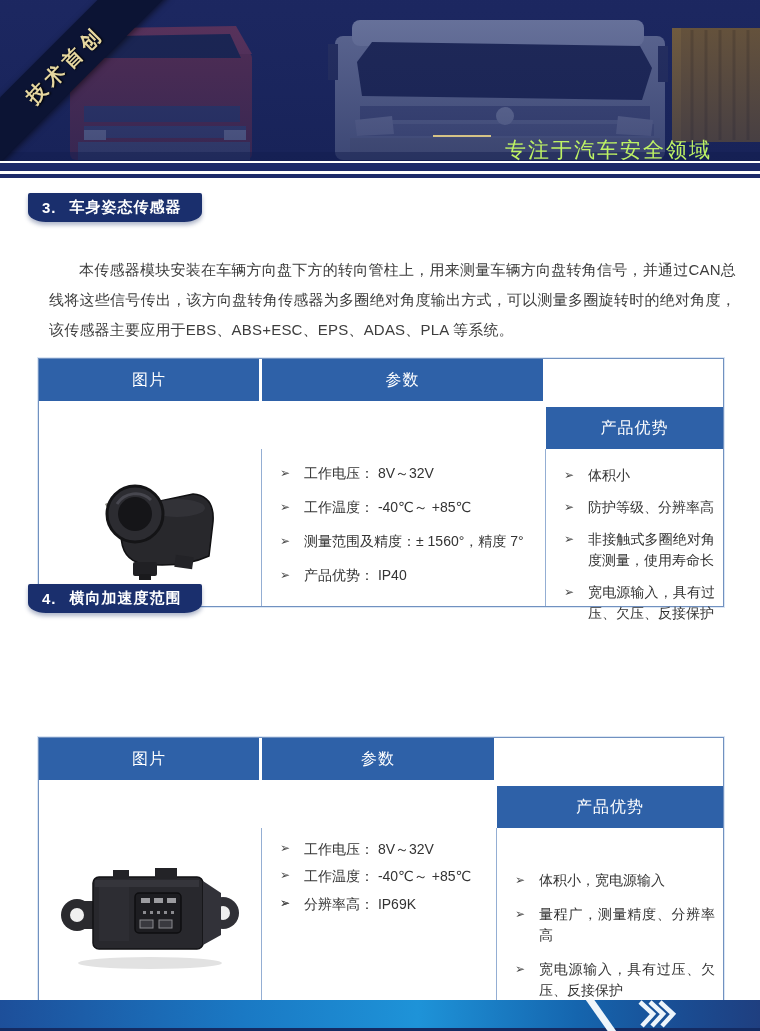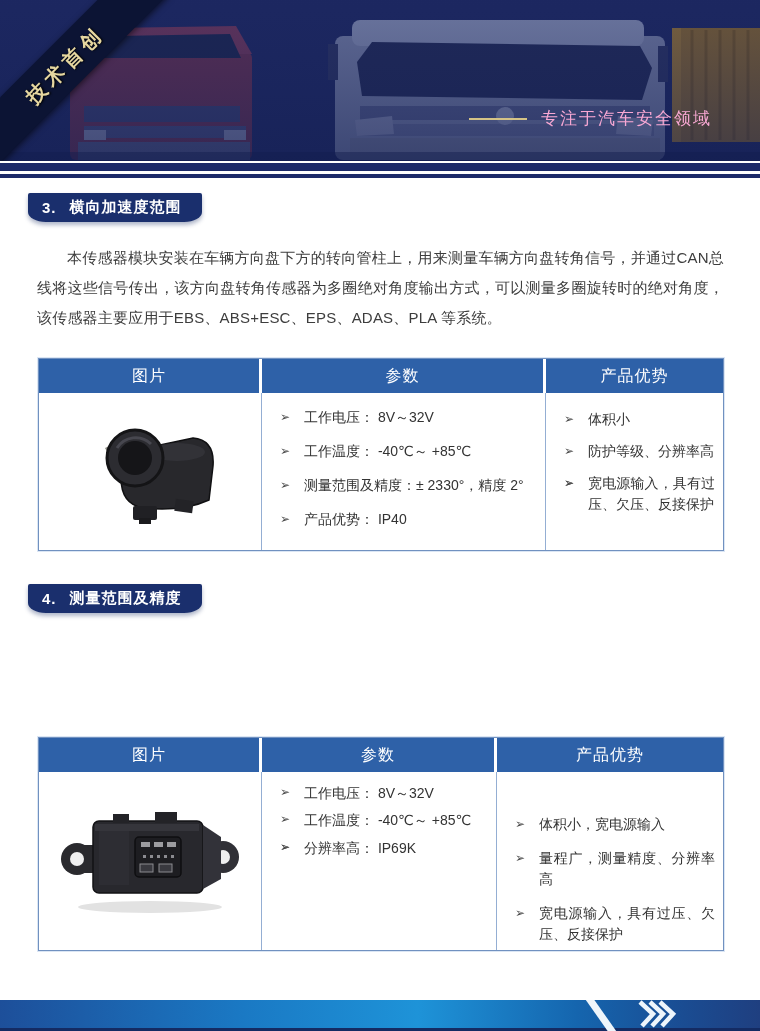--- a/index.html
+++ b/index.html
@@ -9,51 +9,51 @@
   
   .hero{position:absolute;top:0;left:0;width:760px;height:161px;overflow:hidden;background:#1e2963;}
   .hero svg{display:block;}
   .ribbon-band{position:absolute;left:-58px;top:42px;width:246px;height:46px;background:#0c1434;
         transform:rotate(-45deg);display:flex;align-items:center;justify-content:center;
         box-shadow:0 2px 6px rgba(0,0,0,.55);}
   .ribbon-band span{color:#e6d7a0;font-weight:bold;font-size:20px;letter-spacing:5px;
         text-shadow:1px 1px 2px #000;}
   .tagline{position:absolute;top:107px;right:48px;display:flex;align-items:center;gap:14px;}
   .dash{width:58px;height:2px;background:#d5c386;}
-  .tagline-text{color:#f9a8d4;font-size:17px;letter-spacing:2px;}
+  .tagline-text{color:#bef264;font-size:21px;letter-spacing:2px;margin-top:29px;}
 
   
   .stripe-a{position:absolute;top:163px;left:0;width:760px;height:8px;background:#1c2a69;}
   .stripe-b{position:absolute;top:174px;left:0;width:760px;height:4px;background:#1c2a69;}
 
   
   .badge{position:absolute;left:28px;height:29px;background:#1a2f6d;color:#fff;display:flex;
         align-items:center;gap:13px;padding:0 20px 0 14px;font-size:15px;font-weight:bold;
         border-radius:2px 2px 18px 18px / 2px 2px 10px 10px;
         box-shadow:0 3px 4px rgba(25,45,100,.35);letter-spacing:1px;}
   .badge-3{top:193px;}
   .badge-4{top:584px;}
 
   
   .para{position:absolute;left:37px;width:687px;font-size:15px;line-height:30px;color:#3d3d3d;
-        text-align:justify;text-indent:2em;margin:0;letter-spacing:.2px;}
+        text-align:justify;text-indent:2em;margin:12px;letter-spacing:.2px;}
   .para-1{top:243px;}
   .para-2{top:623px;}
 
   
   .tbl{position:absolute;left:38px;width:686px;border:1px solid #7191c0;box-sizing:border-box;
         box-shadow:0 0 0 1px #dbe6f4;background:#fff;}
   .row{display:grid;}
   .tbl-1 .row{grid-template-columns:223px 284px 177px;}
   .tbl-2 .row{grid-template-columns:223px 235px 226px;}
   .tbl-1{top:358px;}
   .tbl-2{top:737px;}
-  .th{height:34px;background:#2e61a8;color:#fff;font-size:16px;display:flex;align-items:center;
+  .th{height:42px;background:#2e61a8;color:#fff;font-size:16px;display:flex;align-items:center;
         justify-content:center;border-right:3px solid #fff;letter-spacing:1px;}
-  .th:last-child{border-right:none;}
+  .th:last-child{border-right:none;margin-top:48px;}
   .td{border-right:1px solid #94aed3;box-sizing:border-box;background:#fff;}
   .td:last-child{border-right:none;}
   .tbl-1 .td{height:157px;}
   .tbl-2 .td{height:178px;}
   .img-cell{display:flex;align-items:center;justify-content:center;}
 
   ul.bullets{list-style:none;margin:0;padding:14px 8px 0 18px;}
   .bullets li{position:relative;padding-left:24px;font-size:14px;color:#333;line-height:1.5;
         margin-bottom:12px;text-align:justify;}
   .bullets .mk{position:absolute;left:0;top:1px;color:#4a4a4a;font-size:12px;}
@@ -132,21 +132,21 @@
     <div class="tagline">
       <span class="dash"></span>
       <span class="tagline-text">专注于汽车安全领域</span>
     </div>
   </div>
   <div class="stripe-a"></div>
   <div class="stripe-b"></div>
 
   <div class="badge badge-3">
     <span>3.</span>
-    <span>横向加速度范围</span>
+    <span>车身姿态传感器</span>
   </div>
 
   <p class="para para-1">本传感器模块安装在车辆方向盘下方的转向管柱上，用来测量车辆方向盘转角信号，并通过CAN总线将这些信号传出，该方向盘转角传感器为多圈绝对角度输出方式，可以测量多圈旋转时的绝对角度，该传感器主要应用于EBS、ABS+ESC、EPS、ADAS、PLA 等系统。</p>
 
   <div class="tbl tbl-1">
     <div class="row">
       <div class="th">图片</div>
       <div class="th">参数</div>
       <div class="th">产品优势</div>
     </div>
@@ -161,38 +161,38 @@
           <path d="M42,36 A22,22 0 0 1 76,32" stroke="#47474f" stroke-width="3" fill="none"></path>
           <rect x="58" y="94" width="24" height="14" rx="2" fill="#202024"></rect>
           <rect x="64" y="106" width="12" height="6" fill="#1a1a1d"></rect>
           <rect x="100" y="88" width="18" height="12" fill="#232327" transform="rotate(8 109 94)"></rect>
         </svg>
       </div>
       <div class="td">
         <ul class="bullets params">
           <li><span class="mk">➢</span><span>工作电压： 8V～32V</span></li>
           <li><span class="mk">➢</span><span>工作温度： -40℃～ +85℃</span></li>
-          <li><span class="mk">➢</span><span>测量范围及精度：± 2330°，精度 2°</span></li>
+          <li><span class="mk">➢</span><span>测量范围及精度：± 1560°，精度 7°</span></li>
           <li><span class="mk">➢</span><span>产品优势： IP40</span></li>
         </ul>
       </div>
       <div class="td">
         <ul class="bullets adv">
           <li><span class="mk">➢</span><span>体积小</span></li>
           <li><span class="mk">➢</span><span>防护等级、分辨率高</span></li>
-          <li><span class="mk">➢</span></li>
+          <li><span class="mk">➢</span><span>非接触式多圈绝对角度测量，使用寿命长</span></li>
           <li><span class="mk">➢</span><span>宽电源输入，具有过压、欠压、反接保护</span></li>
         </ul>
       </div>
     </div>
   </div>
 
   <div class="badge badge-4">
     <span>4.</span>
-    <span>测量范围及精度</span>
+    <span>横向加速度范围</span>
   </div>
 
 
   <div class="tbl tbl-2">
     <div class="row">
       <div class="th">图片</div>
       <div class="th">参数</div>
       <div class="th">产品优势</div>
     </div>
     <div class="row">

